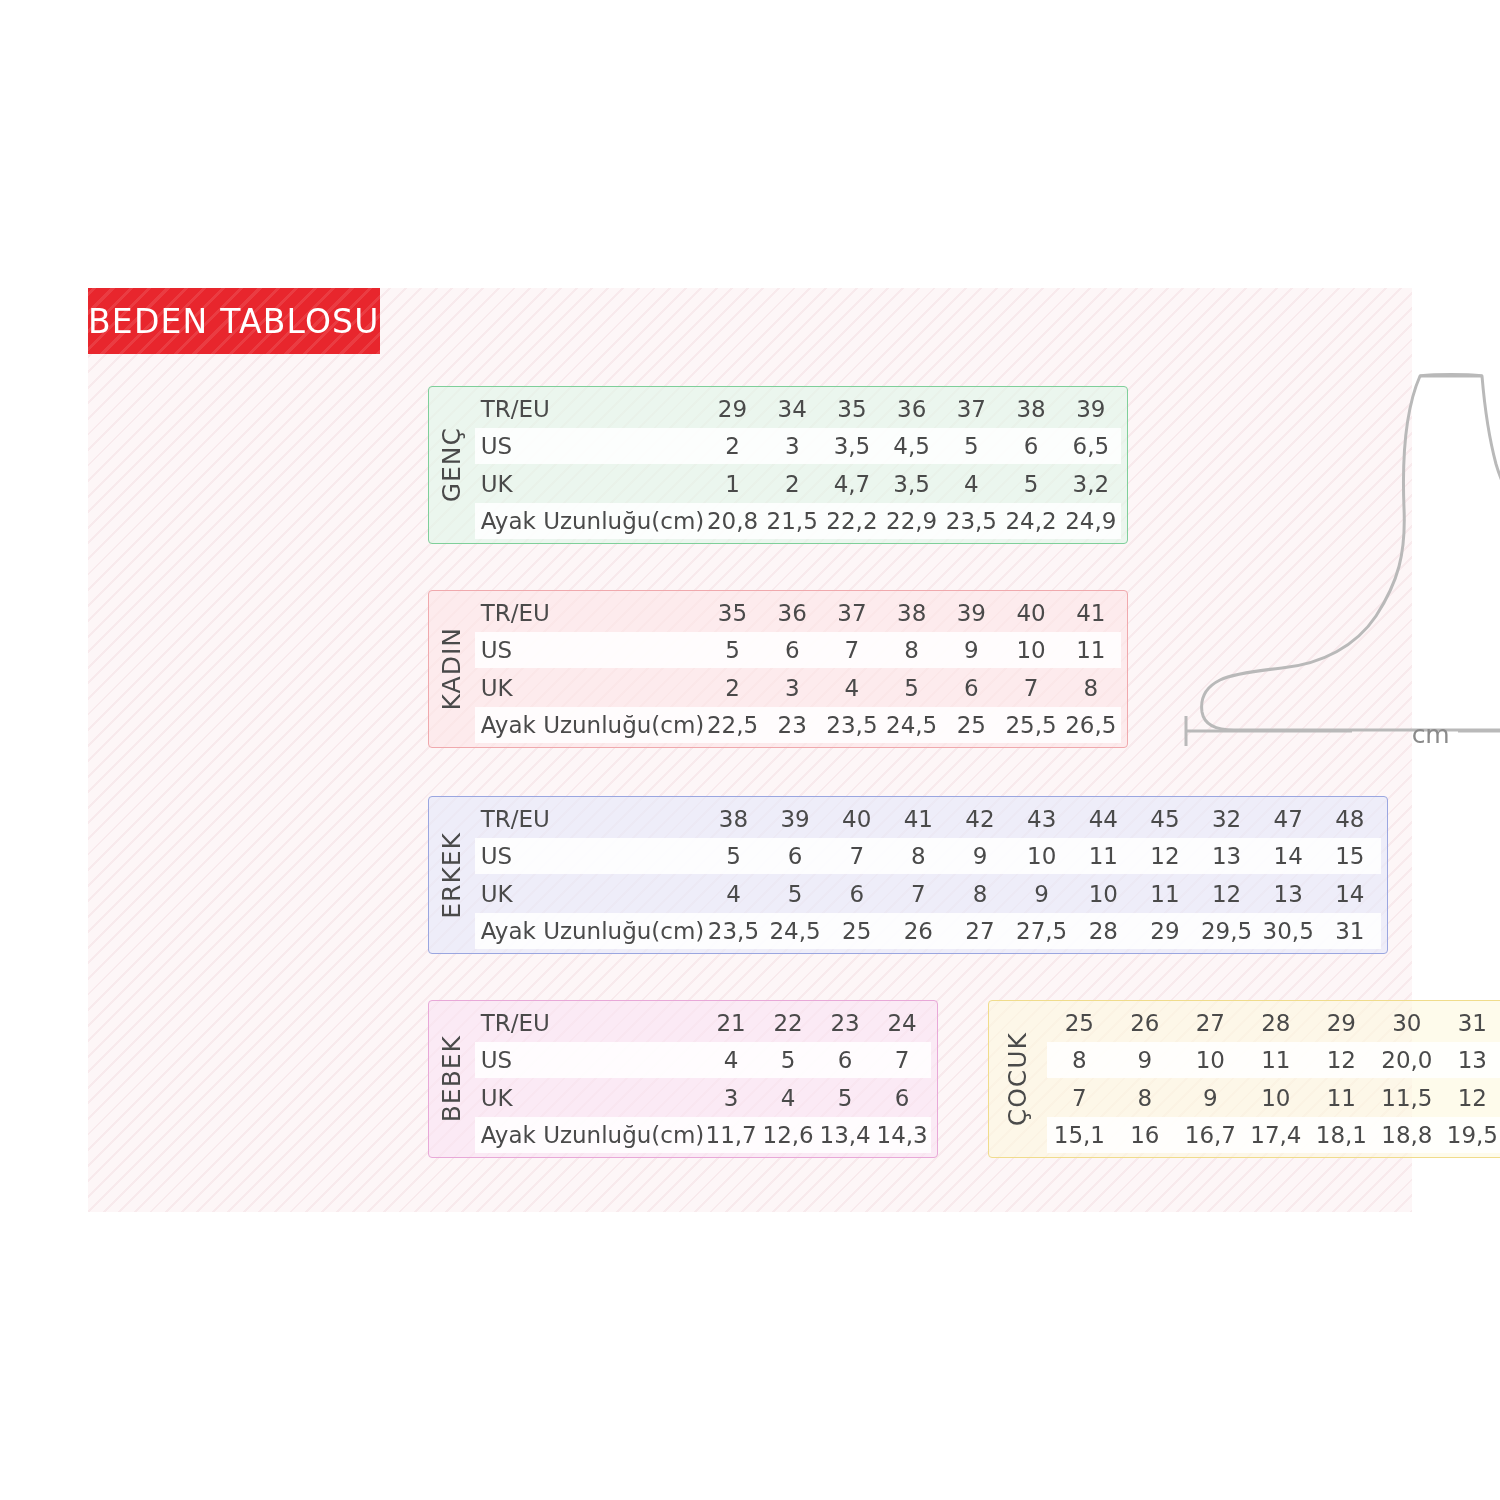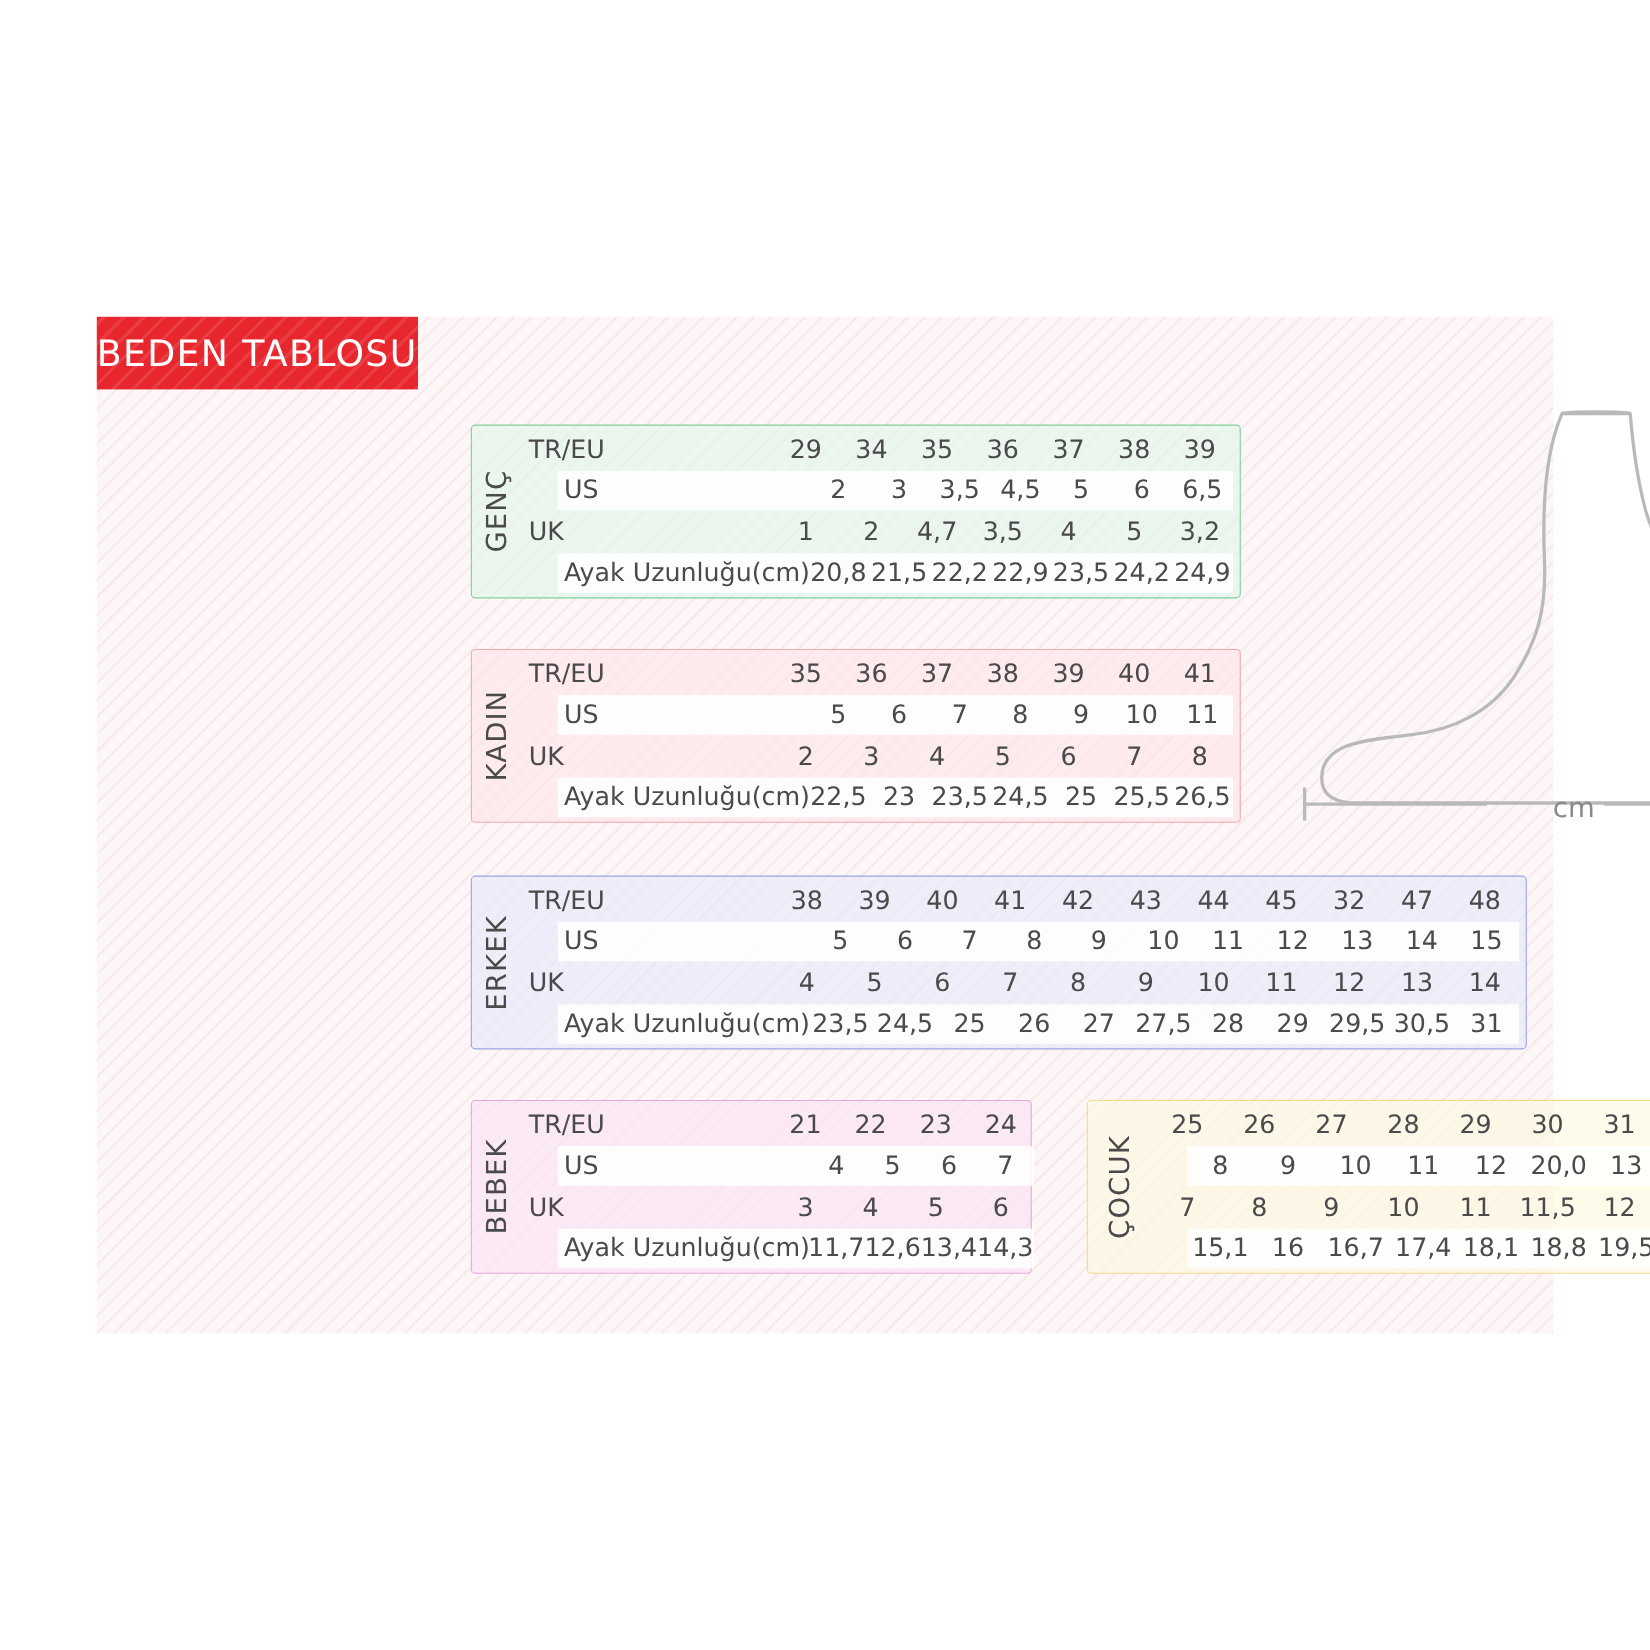--- a/index.html
+++ b/index.html
@@ -132,21 +132,20 @@
     justify-content: space-between;
     padding: 4px 6px 4px 0;
   }
   .trow {
     display: flex;
     align-items: center;
     height: 36px;
   }
   .trow.alt {
     background: rgba(255,255,255,0.85);
-    margin-left: 32px;
   }
   .rlabel {
     flex: none;
     width: 228px;
     font-size: 23px;
     color: #4a4a4a;
     padding-left: 6px;
     box-sizing: border-box;
     white-space: nowrap;
   }

